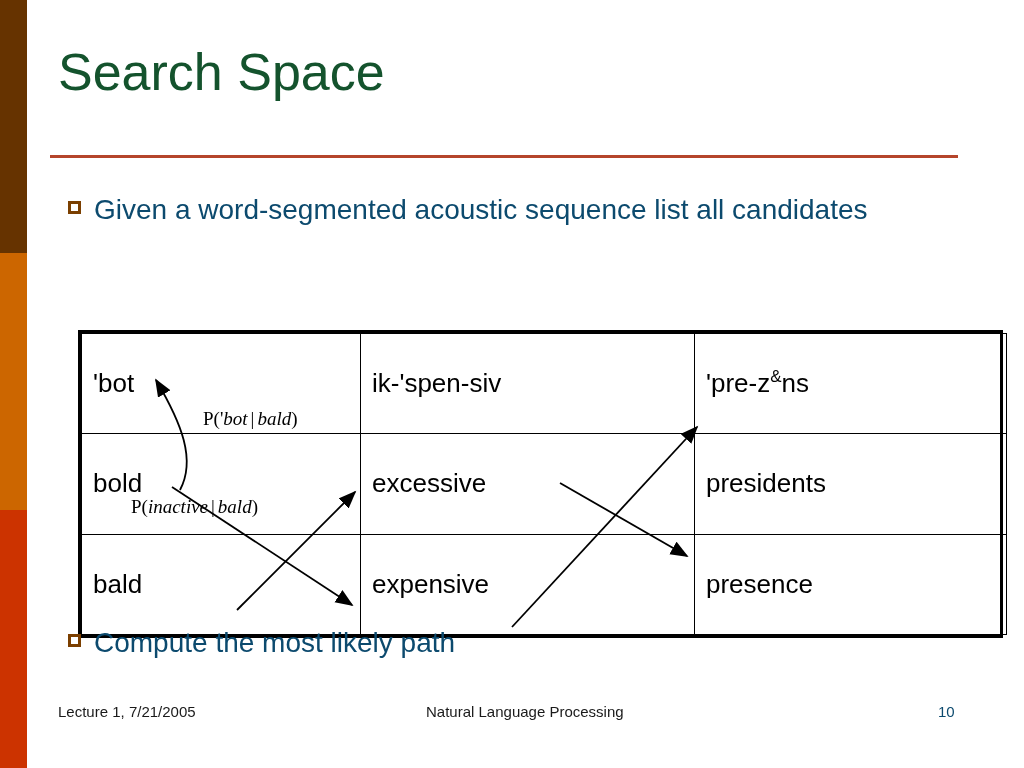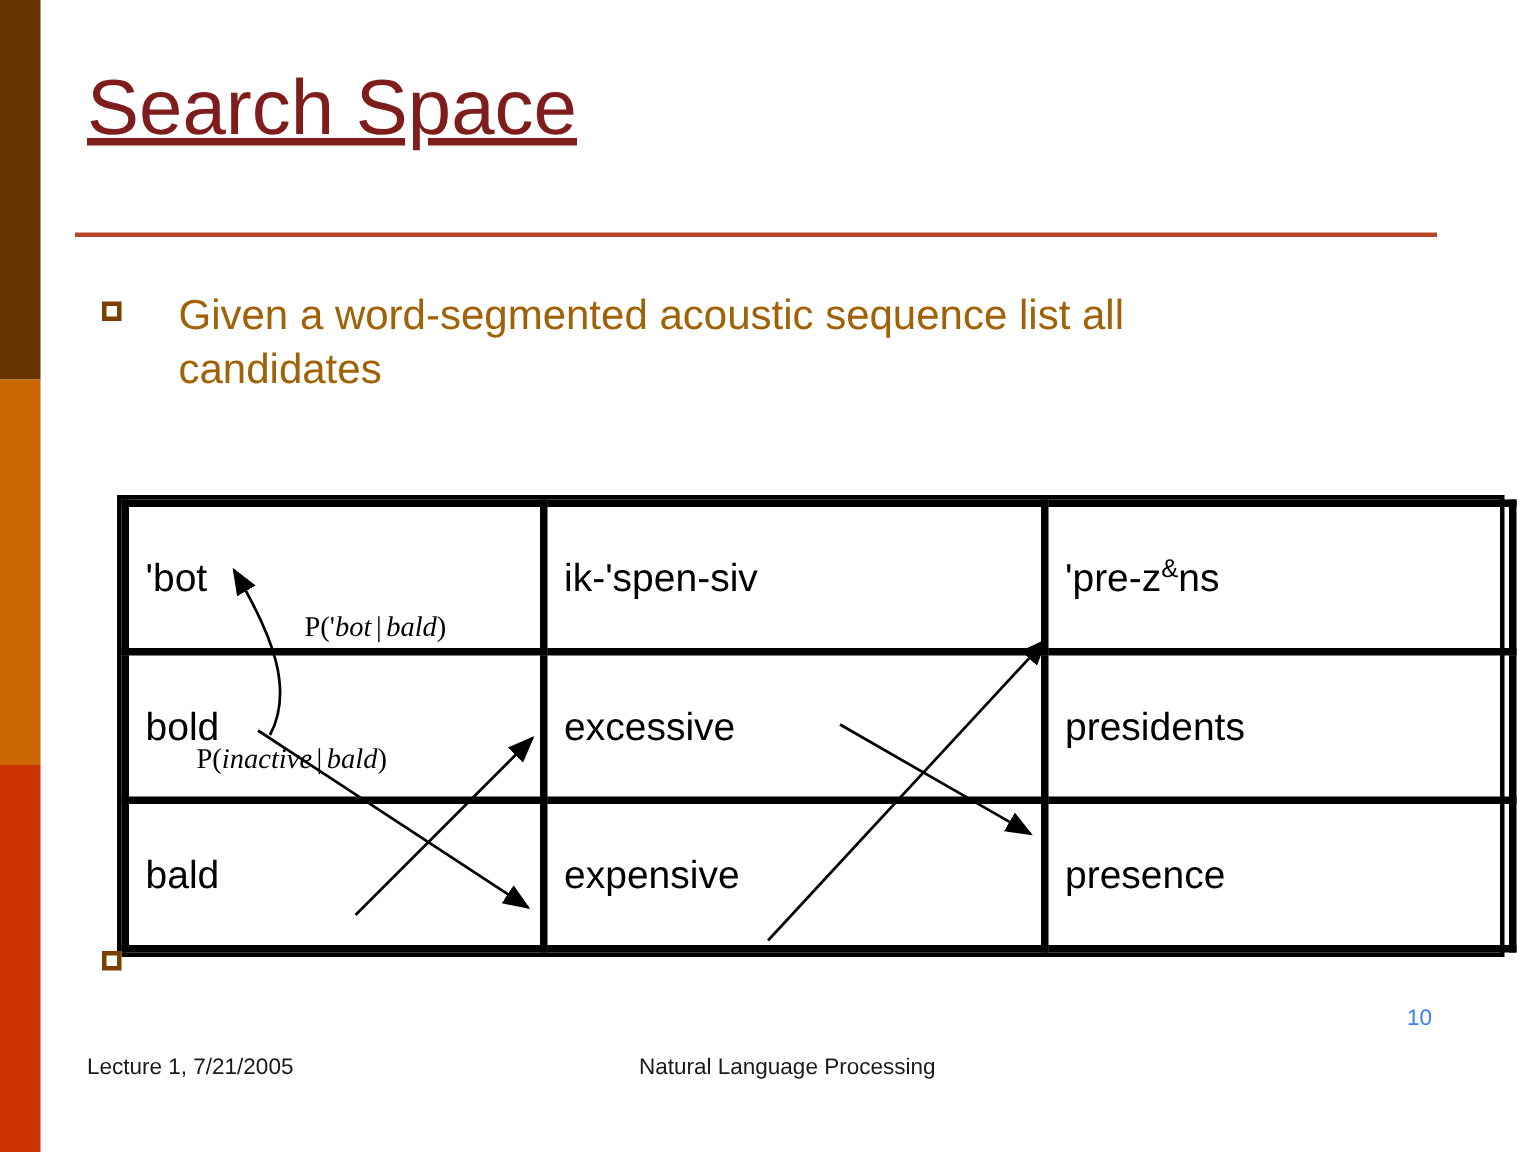--- a/index.html
+++ b/index.html
@@ -28,24 +28,23 @@
   #band-orange { top: 253px; height: 257px; background: #CC6600; }
   #band-red    { top: 510px; height: 258px; background: #CC3300; }
 
   
   #slide-title {
     position: absolute;
     left: 58px;
     top: 45px;
     font-size: 52px;
     line-height: 1.05;
-    color: #7f1d1d;
+    color: #14532d;
     white-space: nowrap;
     letter-spacing: 0px;
-    text-decoration: underline;
   }
   #title-rule {
     position: absolute;
     left: 50px;
     top: 155px;
     width: 908px;
     height: 3px;
     background: #B5452B;
   }
 
@@ -58,24 +57,24 @@
   .bullet-marker {
     width: 13px;
     height: 13px;
     border: 3px solid #7B3F00;
     box-sizing: border-box;
     background: #ffffff;
     flex: 0 0 auto;
     margin-top: 9px;
   }
   .bullet-text {
-    margin-left: 38px;
+    margin-left: 13px;
     font-size: 28px;
     line-height: 1.28;
-    color: #a16207;
+    color: #0c4a6e;
   }
 
   #bullet-1 { left: 68px; top: 192px; width: 800px; }
   #bullet-2 { left: 68px; top: 625px; width: 800px; z-index: 6; }
   #bullet-2 .bullet-text { white-space: nowrap; }
 
   
   #candidates-table {
     position: absolute;
     left: 78px;
@@ -87,21 +86,21 @@
     background: transparent;
     z-index: 2;
   }
   #candidates-table table {
     width: 100%;
     height: 100%;
     border-collapse: collapse;
     table-layout: fixed;
   }
   #candidates-table td {
-    border: 5px solid #000000;
+    border: 1px solid #000000;
     padding: 0 0 0 11px;
     font-size: 26px;
     color: #000000;
     vertical-align: middle;
     height: 58px;
     overflow: visible;
     white-space: nowrap;
   }
   #candidates-table col.c1 { width: 279px; }
   #candidates-table col.c2 { width: 334px; }
@@ -205,17 +204,18 @@
 
   <line x1="237" y1="610" x2="355" y2="492" stroke="#000000" stroke-width="1.8" marker-end="url(#ah)"></line>
 
   <line x1="560" y1="483" x2="687" y2="556" stroke="#000000" stroke-width="1.8" marker-end="url(#ah)"></line>
 
   <line x1="512" y1="627" x2="697" y2="427" stroke="#000000" stroke-width="1.8" marker-end="url(#ah)"></line>
 </svg>
 
 <div class="bullet-row" id="bullet-2">
   <span class="bullet-marker"></span>
+  <span class="bullet-text">Compute the most likely path</span>
 </div>
 
 <div style="position:absolute;left:58px;top:703px;font-size:15px;color:#1a1a1a;">Lecture 1, 7/21/2005</div>
 <div style="position:absolute;left:426px;top:703px;font-size:15px;color:#1a1a1a;">Natural Language Processing</div>
-<div style="position:absolute;left:938px;top:670px;font-size:15px;color:#3b82f6;text-align:center;">10</div>
+<div style="position:absolute;left:938px;top:703px;font-size:15px;color:#0c4a6e;text-align:center;">10</div>
 
 </body></html>

